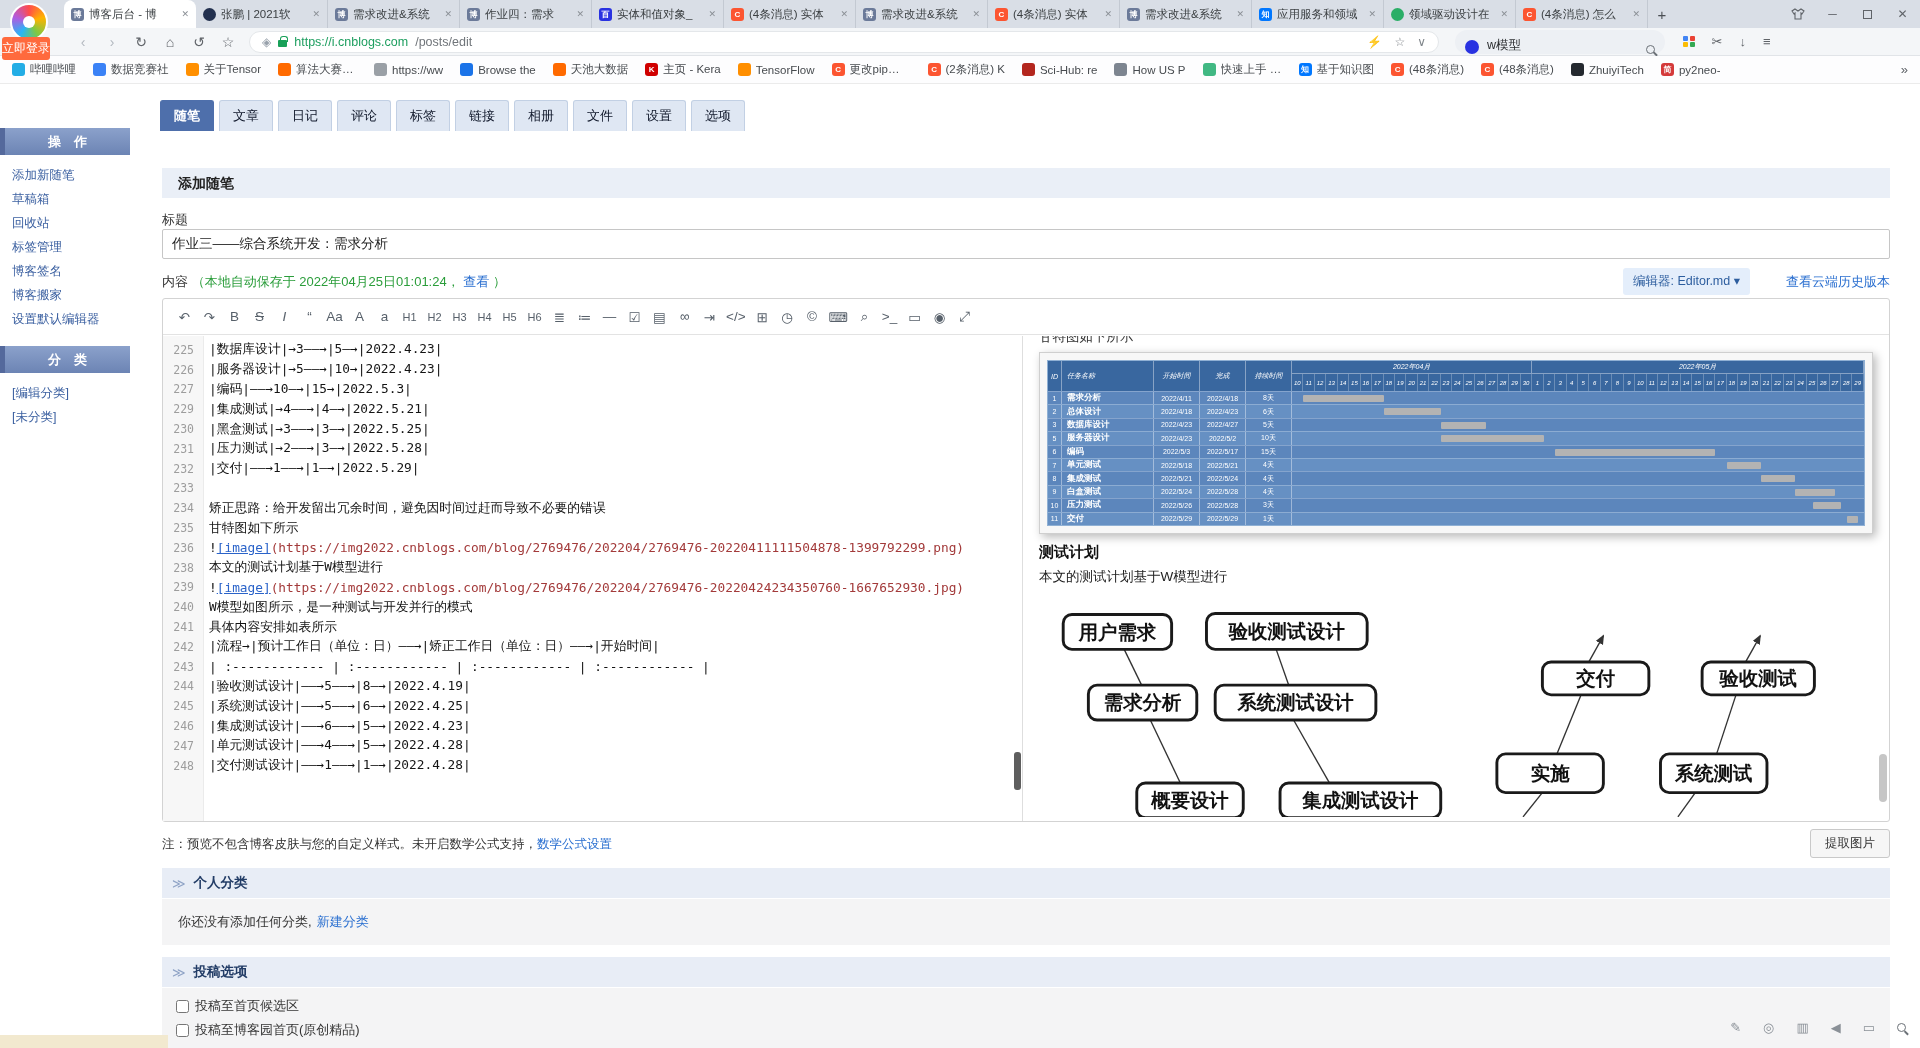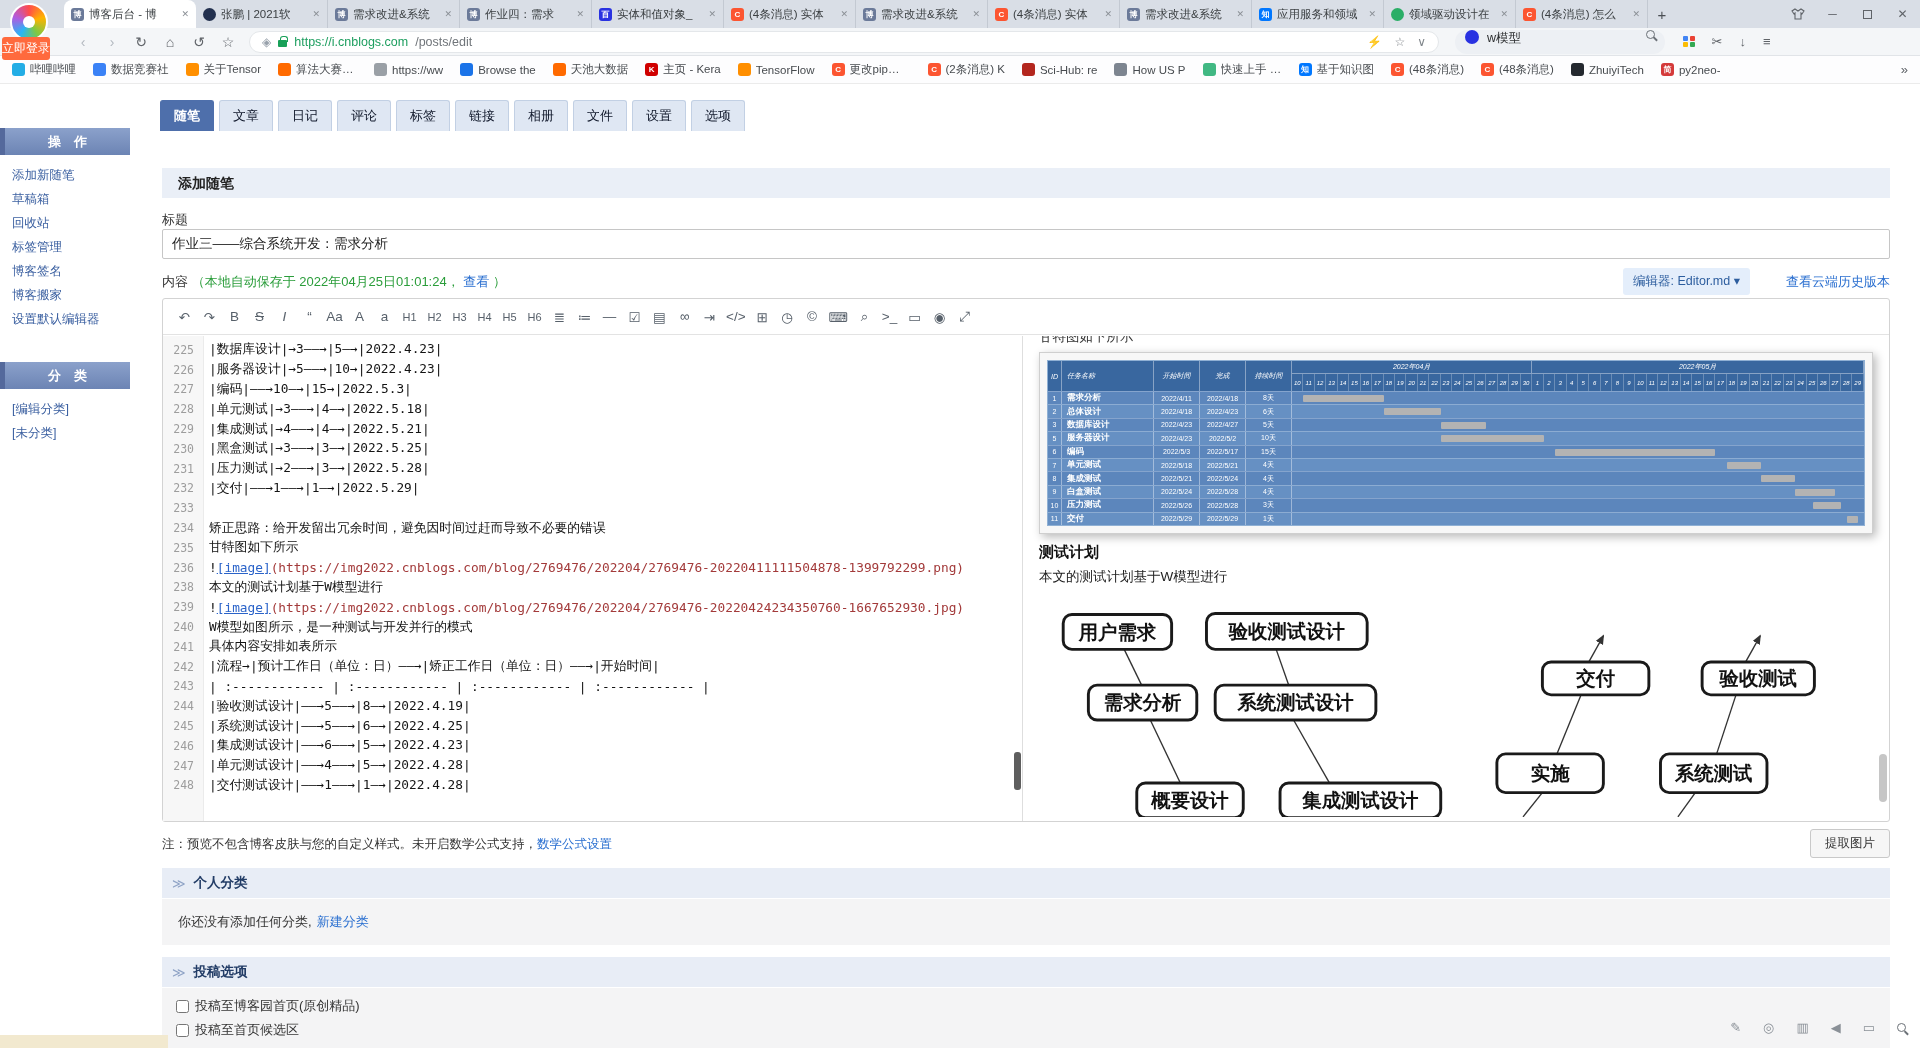--- a/index.html
+++ b/index.html
@@ -25,21 +25,21 @@
 #navicons{display:flex;margin-left:70px;gap:3px}
 .nvi{width:26px;text-align:center;color:#5f6368;font-size:14px}
 .nvi.dis{color:#b2b8bf}
 #urlbar{margin-left:8px;width:1190px;height:22px;background:#fff;border:1px solid #e4e7ea;border-radius:12px;display:flex;align-items:center;padding:0 12px;gap:7px;font-size:12.5px}
 .shield{color:#98a1ab;font-size:12px}
 .lock{width:9px;height:7px;background:#18a058;border-radius:1px;position:relative;margin-top:4px;flex:none}
 .lock::before{content:"";position:absolute;top:-4px;left:1.5px;width:6px;height:5px;border:1.5px solid #18a058;border-bottom:none;border-radius:3px 3px 0 0}
 .url-green{color:#1d9e5f}
 .url-gray{color:#70757a}
 #pillicons{margin-left:auto;display:flex;gap:12px;color:#80868b;font-size:12px}
-#searchbox{margin-left:16px;width:210px;height:24px;background:#edf0f4;border-radius:12px;display:flex;align-items:flex-start;padding:0 10px;gap:8px;font-size:12.5px;color:#2d2f31}
+#searchbox{margin-left:16px;width:210px;height:24px;background:#edf0f4;border-radius:12px;display:flex;align-items:flex-end;padding:0 10px;gap:8px;font-size:12.5px;color:#2d2f31}
 .baidu-dot{width:14px;height:14px;border-radius:50%;background:#2932e1;color:#fff;font-size:8px;display:flex;align-items:center;justify-content:center;flex:none}
 #sboxtext{flex:1}
 .mag{width:9px;height:9px;border:1.5px solid #6b7177;border-radius:50%;position:relative;flex:none}
 .mag::after{content:"";position:absolute;width:5px;height:1.5px;background:#6b7177;transform:rotate(45deg);right:-4px;bottom:-2px}
 #righticons{display:flex;align-items:center;gap:17px;margin-left:18px;color:#5f6368;font-size:13px}
 .gridicon{display:grid;grid-template-columns:5px 5px;grid-gap:1.5px}
 .gridicon i{width:5px;height:5px;display:block;border-radius:1px}
 
 #bookmarks{position:absolute;left:0;top:56px;width:1920px;height:28px;background:#fdfdfe;border-bottom:1px solid #ebebeb;display:flex;align-items:center;padding:0 12px;gap:17px}
 .bm{display:flex;align-items:center;gap:5px;font-size:11.5px;color:#474b4f}
@@ -47,21 +47,21 @@
 .bm .lbl{max-width:61px;white-space:nowrap;overflow:hidden;text-overflow:ellipsis}
 .bm-more{margin-left:auto;color:#5f6368;font-size:13px}
 
 #page{position:absolute;left:0;top:84px;width:1920px;height:964px;background:#fff;overflow:hidden}
 #navtabs{position:absolute;left:160px;top:16px;display:flex;gap:5px;z-index:3}
 .ntab{padding:6px 13px;font-size:13px;color:#0f172a;background:#dfe7f3;border:1px solid #c2d0e4;border-bottom:none;border-radius:3px 3px 0 0}
 .ntab.active{background:#4e6fab;color:#fff;font-weight:bold;border-color:#4e6fab}
 #sidebar{position:absolute;left:0;top:44px;width:130px}
 .sbh{height:27px;background:linear-gradient(180deg,#8ba1cb,#6c84b4);color:#fff;font-size:13px;font-weight:bold;display:flex;align-items:center;justify-content:center;border-left:5px solid #54699c;margin-bottom:9px}
 .sbl{display:block;padding:3px 0 4px 12px;font-size:12.5px;color:#3a5fa0}
-#cats{margin-top:30px}
+#cats{margin-top:14px}
 #main{position:absolute;left:160px;top:0;width:1732px;height:964px}
 #paneltitle{position:absolute;left:2px;top:84px;width:1728px;height:30px;background:#eaeff7;font-size:14px;font-weight:bold;color:#222;line-height:30px;padding-left:16px}
 #titlelabel{position:absolute;left:2px;top:127px;font-size:13px;color:#333}
 #titleinput{position:absolute;left:2px;top:145px;width:1728px;height:30px;border:1px solid #c6c6c6;border-radius:2px;font-size:13.5px;padding:0 9px;color:#222;font-family:"Liberation Sans",sans-serif}
 #contentrow{position:absolute;left:2px;top:189px;width:1728px;height:24px;font-size:13px;color:#333}
 .green{color:#2a9d3a}
 .bluelink{color:#2a6fd0}
 #edchip{position:absolute;right:140px;top:-5px;background:#e4eefb;color:#2c5d9e;font-size:12.5px;padding:5px 10px;border-radius:3px}
 #historylink{position:absolute;right:0;top:0;font-size:13px}
 
@@ -413,24 +413,20 @@
                 <span class="ln">225</span>
                 <span class="ct"><span>|数据库设计|→3——→|5—→|2022.4.23|</span></span>
               </div>
               <div class="cl">
                 <span class="ln">226</span>
                 <span class="ct"><span>|服务器设计|→5——→|10→|2022.4.23|</span></span>
               </div>
               <div class="cl">
                 <span class="ln">227</span>
                 <span class="ct"><span>|编码|——→10—→|15→|2022.5.3|</span></span>
-              </div>
-              <div class="cl">
-                <span class="ln">228</span>
-                <span class="ct"><span>|单元测试|→3——→|4—→|2022.5.18|</span></span>
               </div>
               <div class="cl">
                 <span class="ln">229</span>
                 <span class="ct"><span>|集成测试|→4——→|4—→|2022.5.21|</span></span>
               </div>
               <div class="cl">
                 <span class="ln">230</span>
                 <span class="ct"><span>|黑盒测试|→3——→|3—→|2022.5.25|</span></span>
               </div>
               <div class="cl">
@@ -733,25 +729,25 @@
       <a class="bluelink">新建分类</a>
     </div>
 
     <div class="sech" id="sec2h">
       <span class="chev">≫</span>
       <span>投稿选项</span>
     </div>
     <div id="sec2b">
         <label class="opt">
           <input type="checkbox" style="">
-          <span>投稿至博客园首页(原创精品)</span>
+          <span>投稿至首页候选区</span>
         </label>
         <label class="opt">
           <input type="checkbox" style="">
-          <span>投稿至首页候选区</span>
+          <span>投稿至博客园首页(原创精品)</span>
         </label>
       </div>
   </div>
 </div>
 
 <div id="beige"></div>
 <div id="floaticons">
     <span class="fli">✎</span>
     <span class="fli">◎</span>
     <span class="fli">▥</span>

